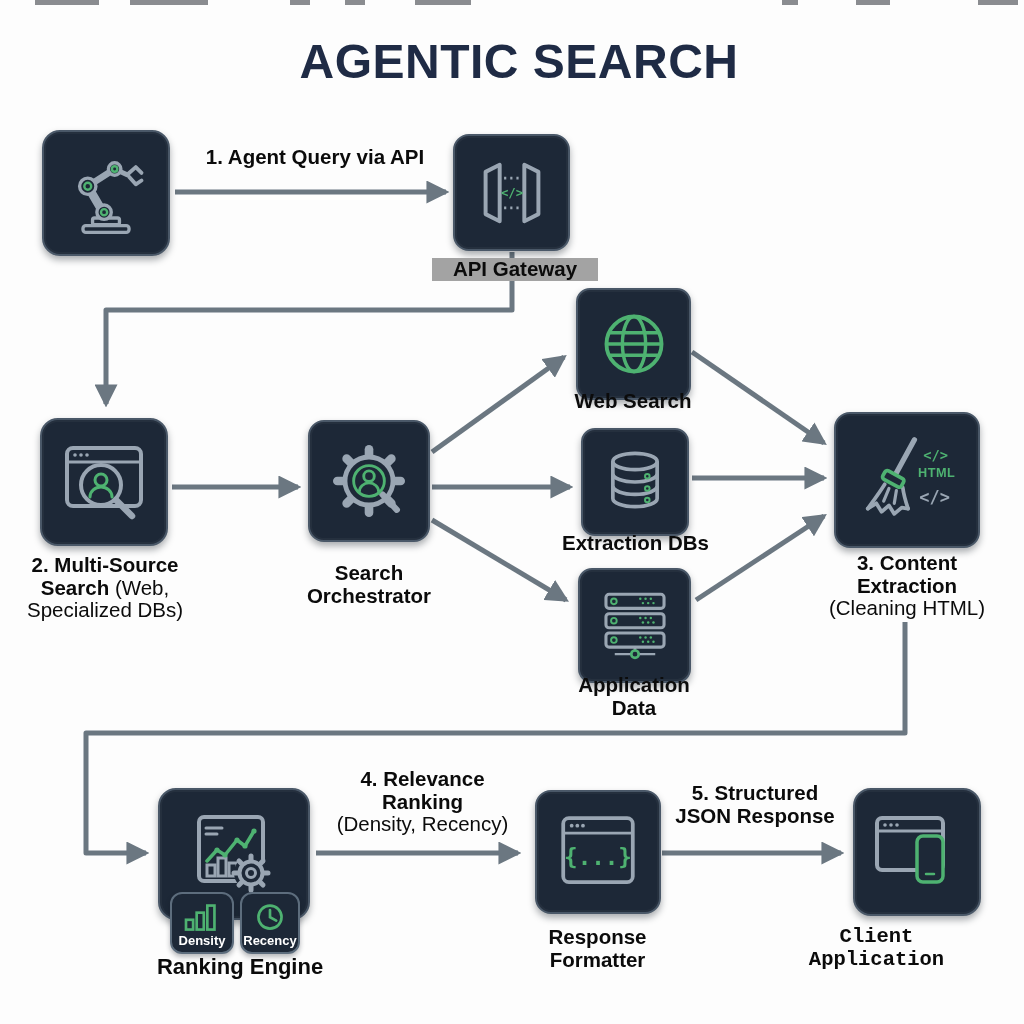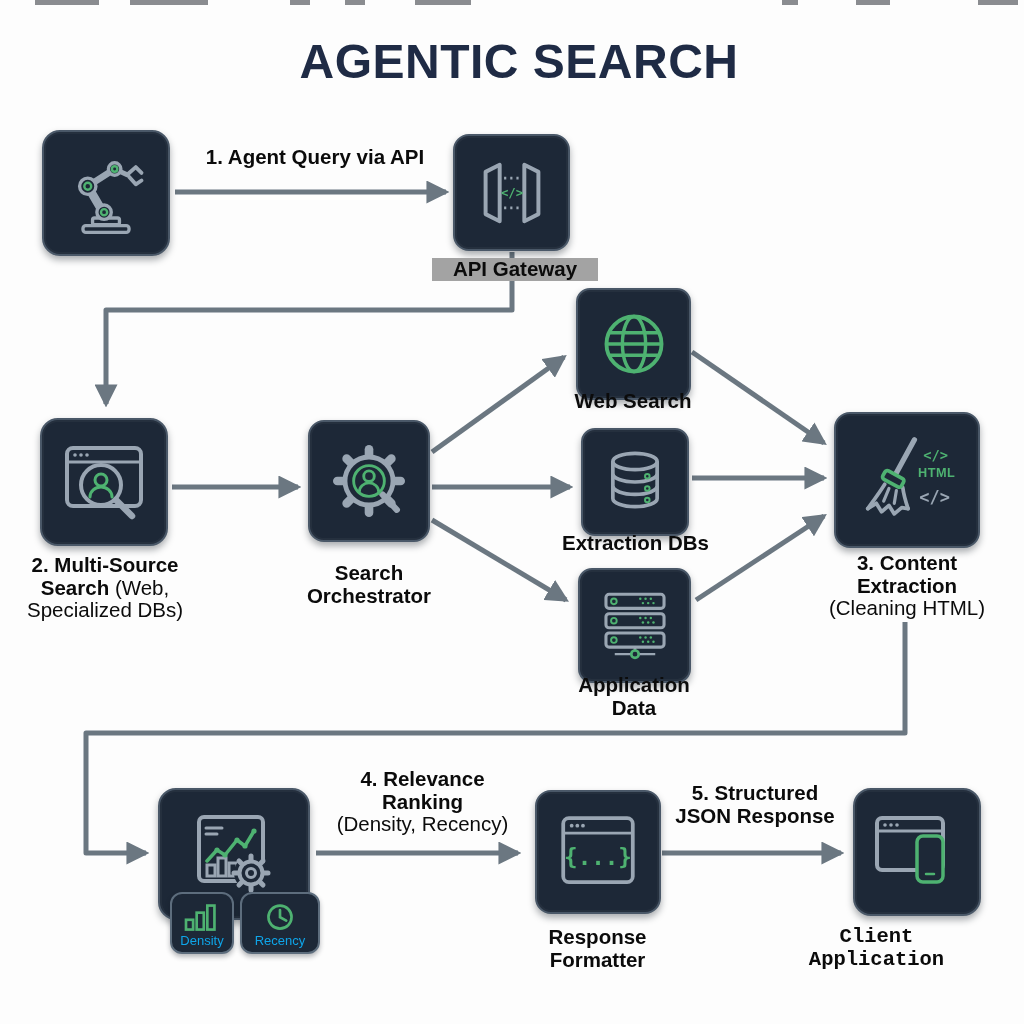--- a/index.html
+++ b/index.html
@@ -10,21 +10,21 @@
         display:flex;align-items:center;justify-content:center;box-sizing:border-box;
         box-shadow:0 4px 7px rgba(15,23,32,.35), inset 0 0 0 2px rgba(255,255,255,.04);z-index:1;}
   .node svg{display:block;}
   .lbl{position:absolute;text-align:center;color:#0b0b0b;font-size:20.5px;line-height:22.5px;
        font-weight:700;z-index:2;}
   .lbl .reg{font-weight:400;}
   .lbl.bgwhite{background:#a3a3a3;padding:0 3px;}
   .badge{position:absolute;background:#1d2837;border:2.5px solid #5d6d7d;border-radius:12px;
          display:flex;flex-direction:column;align-items:center;justify-content:flex-end;
          padding-bottom:4px;box-sizing:border-box;z-index:3;box-shadow:0 3px 5px rgba(15,23,32,.3);}
-  .badge-label{color:#0ea5e9;font-size:13px;font-weight:400;line-height:14px;}
+  .badge-label{color:#ffffff;font-size:13px;font-weight:700;line-height:14px;}
   .title{position:absolute;left:0;top:34px;width:1024px;text-align:center;color:#1f2b45;
          font-size:48px;font-weight:700;letter-spacing:.5px;z-index:2;padding-left:7px;}
   .artifact{position:absolute;background:#2b2f36;opacity:.55;z-index:2;}
   text{font-weight:bold;}
 </style>
 </head>
 <body>
 
 <div class="canvas">
 
@@ -281,29 +281,30 @@
   <div class="badge" style="left:170px;top:892px;width:64px;height:62px;">
     <svg width="46" height="32" viewBox="0 0 50 36">
       <g stroke="#4eb271" fill="none" stroke-width="3">
         <rect x="7" y="20" width="8" height="11"></rect>
         <rect x="19" y="12" width="8" height="19"></rect>
         <rect x="31" y="4" width="8" height="27"></rect>
       </g>
     </svg>
     <div class="badge-label">Density</div>
   </div>
-  <div class="badge" style="left:240px;top:892px;width:80px;height:62px;">
+  <div class="badge" style="left:240px;top:892px;width:60px;height:62px;">
     <svg width="44" height="32" viewBox="0 0 44 36">
       <g stroke="#4eb271" fill="none" stroke-width="3" stroke-linecap="round">
         <circle cx="22" cy="17" r="13"></circle>
         <path d="M22,9 V17 L29,21"></path>
       </g>
     </svg>
     <div class="badge-label">Recency</div>
   </div>
+  <div class="lbl" style="left:140px;top:956px;width:200px;font-size:22px;">Ranking Engine</div>
   <div class="lbl" style="left:330px;top:768px;width:185px;">
     <span>4. Relevance</span><br>
     <span>Ranking</span><br>
     <span class="reg">(Density, Recency)</span>
   </div>
 
   <div class="node" style="left:535px;top:790px;width:126px;height:124px;border-radius:16px;">
     <svg width="96" height="94" viewBox="0 0 100 100">
       <g stroke="#9aa6b3" fill="none">
         <rect x="13" y="14" width="74" height="68" rx="6" stroke-width="4"></rect>

